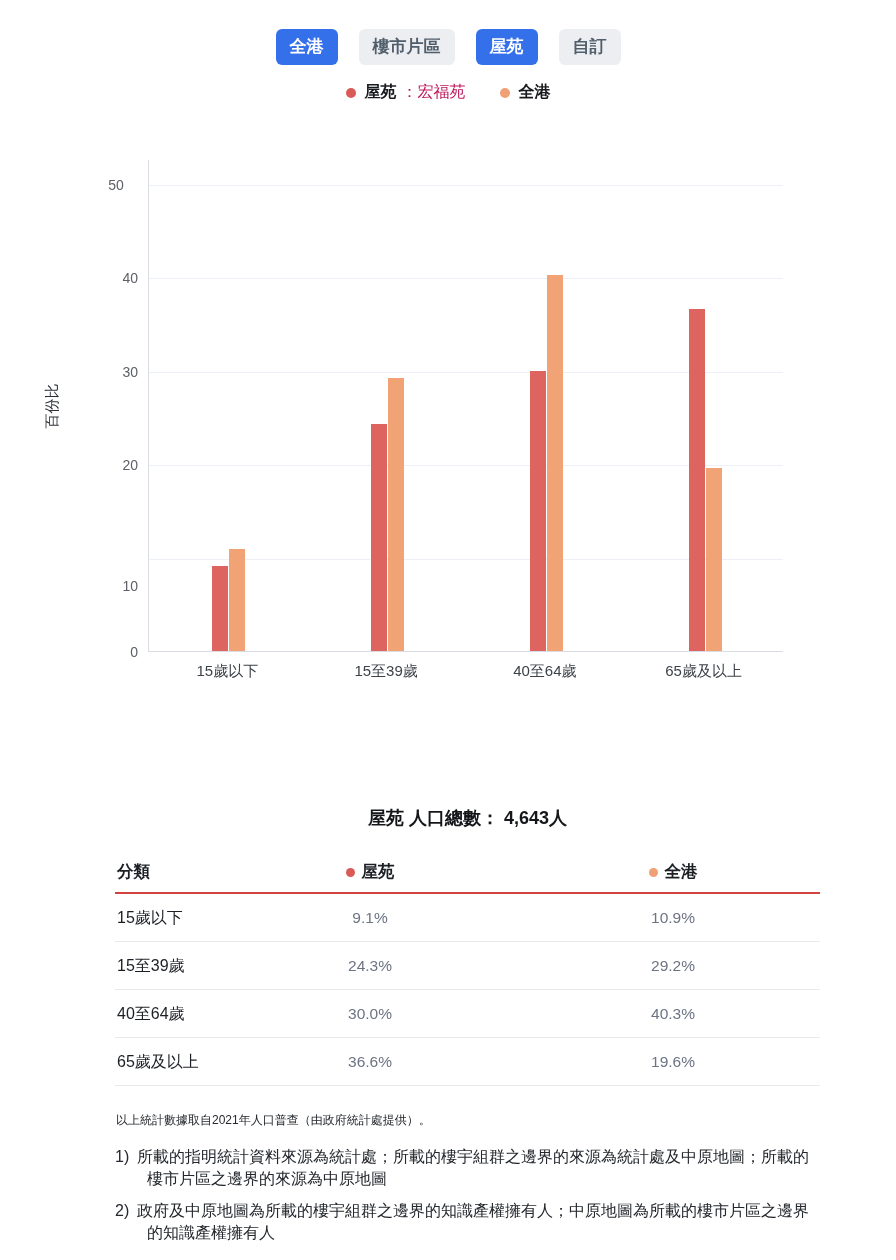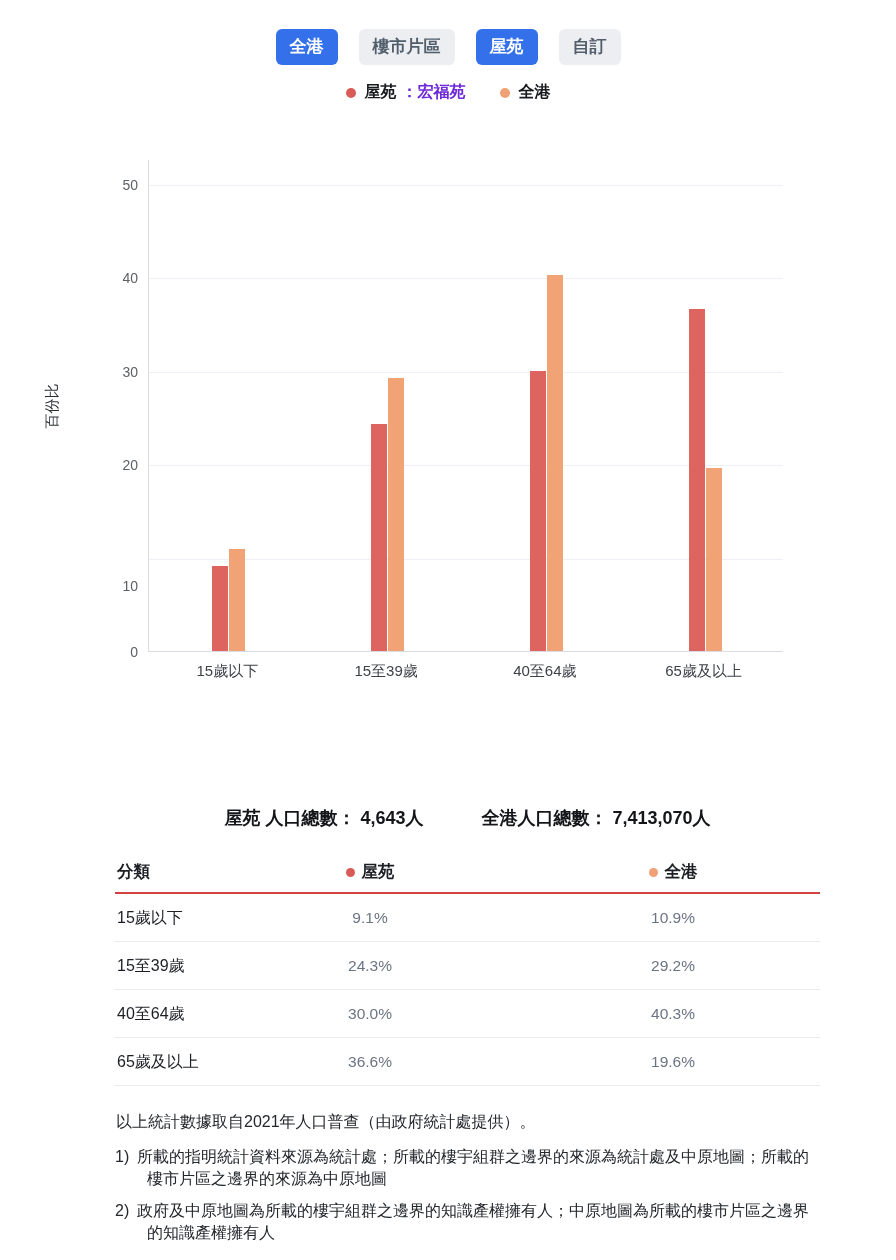--- a/index.html
+++ b/index.html
@@ -12,21 +12,21 @@
           border-radius: 6px; padding: 8px 14px; background: #ECEEF1; color: #515E6C; cursor: pointer; line-height: 1.15; }
   .fbtn.active { background: #3570EB; color: #fff; }
 
   
   .legend { position: absolute; top: 82px; left: 0; width: 896px; display: flex; justify-content: center; align-items: center; gap: 34px; }
   .legend-item { display: flex; align-items: center; font-size: 16px; font-weight: bold; color: #17191D; }
   .dot { width: 10px; height: 10px; border-radius: 50%; display: inline-block; flex: none; }
   .dot.red { background: #D95B58; }
   .dot.orange { background: #F0A075; }
   .legend-item .dot { margin-right: 9px; }
-  .legend-sub { color: #6d28d9; font-weight: bold; margin-left: 5px; }
+  .legend-sub { color: #be185d; font-weight: normal; margin-left: 5px; }
 
   
   .ylabel { position: absolute; left: 18px; top: 396px; width: 70px; height: 20px; transform: rotate(-90deg);
             font-size: 15px; color: #2B2F35; text-align: center; }
   .plot { position: absolute; left: 148px; top: 160px; width: 635px; height: 492px;
           border-left: 1px solid #D9DDE3; border-bottom: 1px solid #D9DDE3; }
   .gridline { position: absolute; left: 0; width: 100%; height: 1px; background: #EDF0F6; }
   .bar { position: absolute; bottom: 0; width: 16px; }
   .ytick { position: absolute; left: 94px; width: 44px; text-align: right; font-size: 14px; color: #5D6167; line-height: 18px; }
   .xtick { position: absolute; top: 662px; width: 158px; text-align: center; font-size: 15px; color: #3D4249; }
@@ -42,21 +42,21 @@
   .trow { position: relative; height: 48px; border-bottom: 1px solid #E8EAEE; }
   .cell-cat { position: absolute; left: 2px; top: 50%; transform: translateY(-50%); }
   .cell-2 { position: absolute; left: 150px; width: 210px; top: 50%; transform: translateY(-50%);
             display: flex; justify-content: center; align-items: center; gap: 7px; }
   .cell-3 { position: absolute; left: 443px; width: 230px; top: 50%; transform: translateY(-50%);
             display: flex; justify-content: center; align-items: center; gap: 7px; }
   .trow .val { color: #6B7483; font-size: 15.5px; }
   .table .dot { width: 9px; height: 9px; }
 
   
-  .footsrc { position: absolute; left: 116px; top: 1112px; font-size: 16px; color: #24282D; }
+  .footsrc { position: absolute; left: 116px; top: 1112px; font-size: 12px; color: #24282D; }
   .note { position: absolute; left: 115px; display: flex; font-size: 16px; color: #24282D; line-height: 22px; }
   .note-num { width: 22px; flex: none; }
   .note-text { width: 680px; padding-left: 10px; text-indent: -10px; }
   .note1 { top: 1146px; }
   .note2 { top: 1200px; }
 </style>
 </head>
 <body>
 
 <div class="page">
@@ -95,32 +95,31 @@
       <div class="bar hk" style="left: 397.875px; height: 376.402px; background: rgb(242, 163, 118);"></div>
       <div class="bar estate" style="left: 539.625px; height: 341.844px; background: rgb(222, 100, 96);"></div>
       <div class="bar hk" style="left: 556.625px; height: 183.064px; background: rgb(242, 163, 118);"></div>
     </div>
   <div id="yticks">
       <div class="ytick" style="top: 643px;">0</div>
       <div class="ytick" style="top: 577px;">10</div>
       <div class="ytick" style="top: 456.2px;">20</div>
       <div class="ytick" style="top: 362.8px;">30</div>
       <div class="ytick" style="top: 269.4px; text-align: right;">40</div>
-      <div class="ytick" style="top: 176px;">50</div>
+      <div class="ytick" style="top: 176px; text-align: center;">50</div>
     </div>
   <div id="xticks">
       <div class="xtick" style="left: 148px; width: 158.75px;">15歲以下</div>
       <div class="xtick" style="left: 306.75px; width: 158.75px;">15至39歲</div>
       <div class="xtick" style="left: 465.5px; width: 158.75px;">40至64歲</div>
       <div class="xtick" style="left: 624.25px; width: 158.75px;">65歲及以上</div>
     </div>
 
   <div class="totals">
     <span><span>屋苑 人口總數：</span><span class="tval">4,643人</span></span>
-    <span><span>全港人口總數：</span><span class="tval">7,413,070人</span></span>
   </div>
 
   <div class="table">
     <div class="thead">
       <span class="cell-cat">分類</span>
       <span class="cell-2">
         <span class="dot red"></span>
         <span>屋苑</span>
       </span>
       <span class="cell-3">

